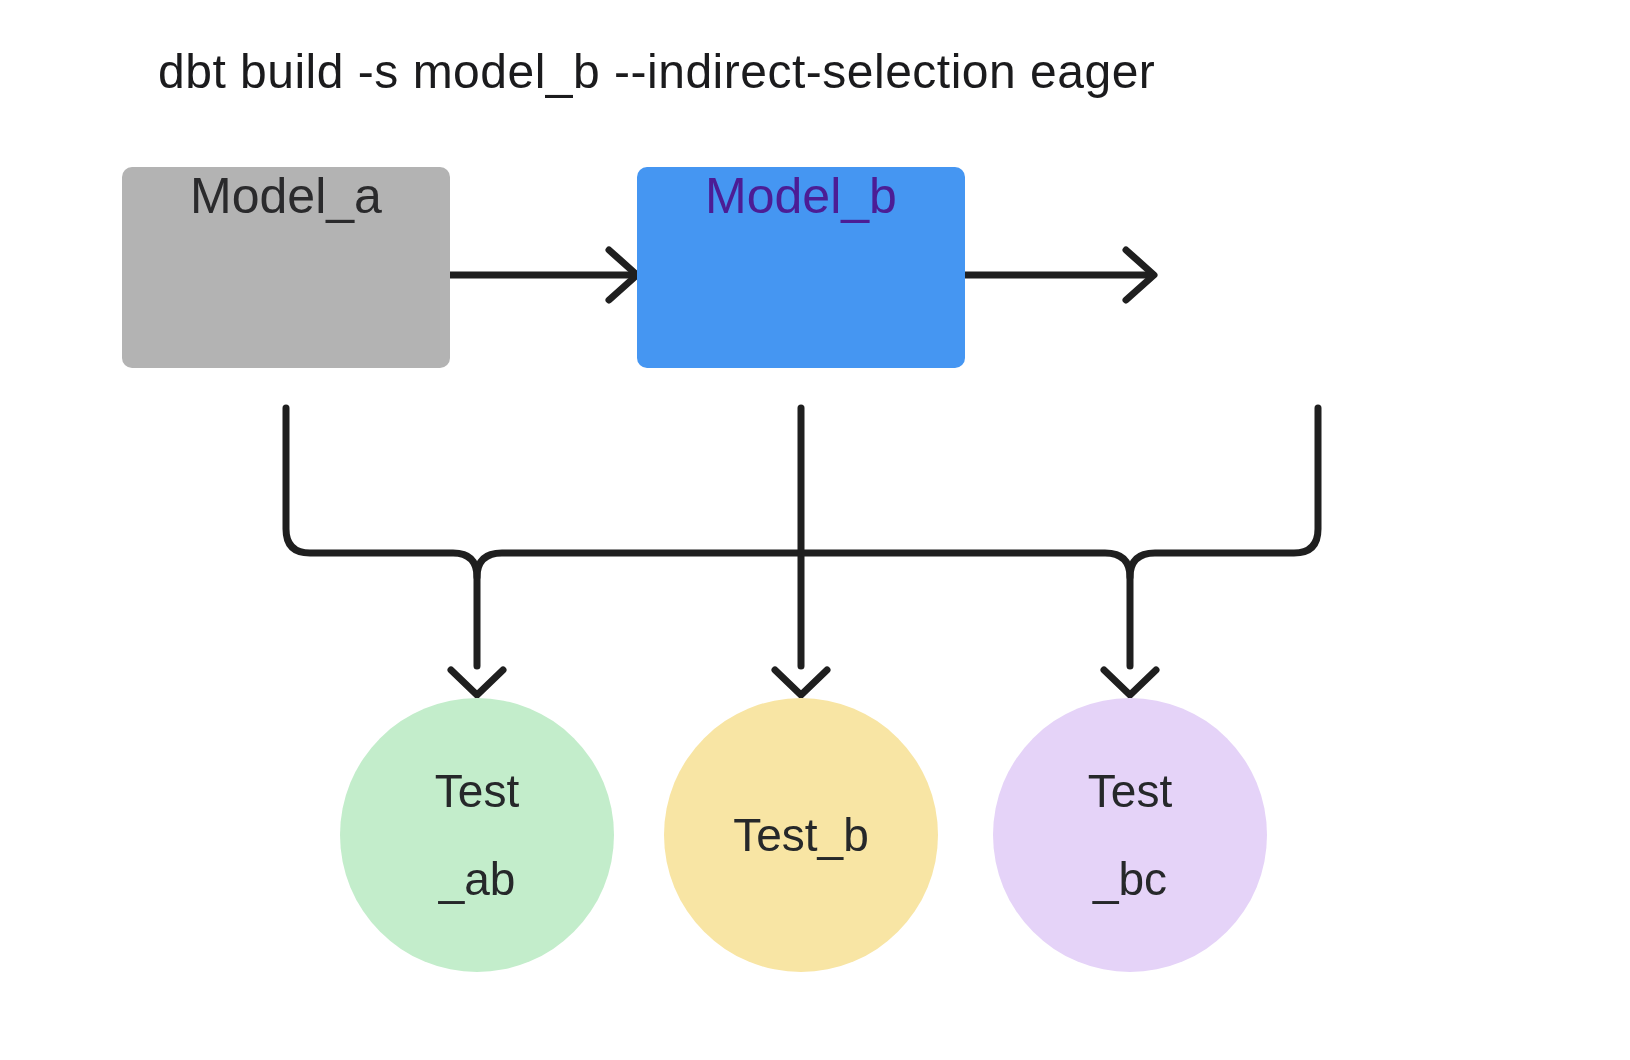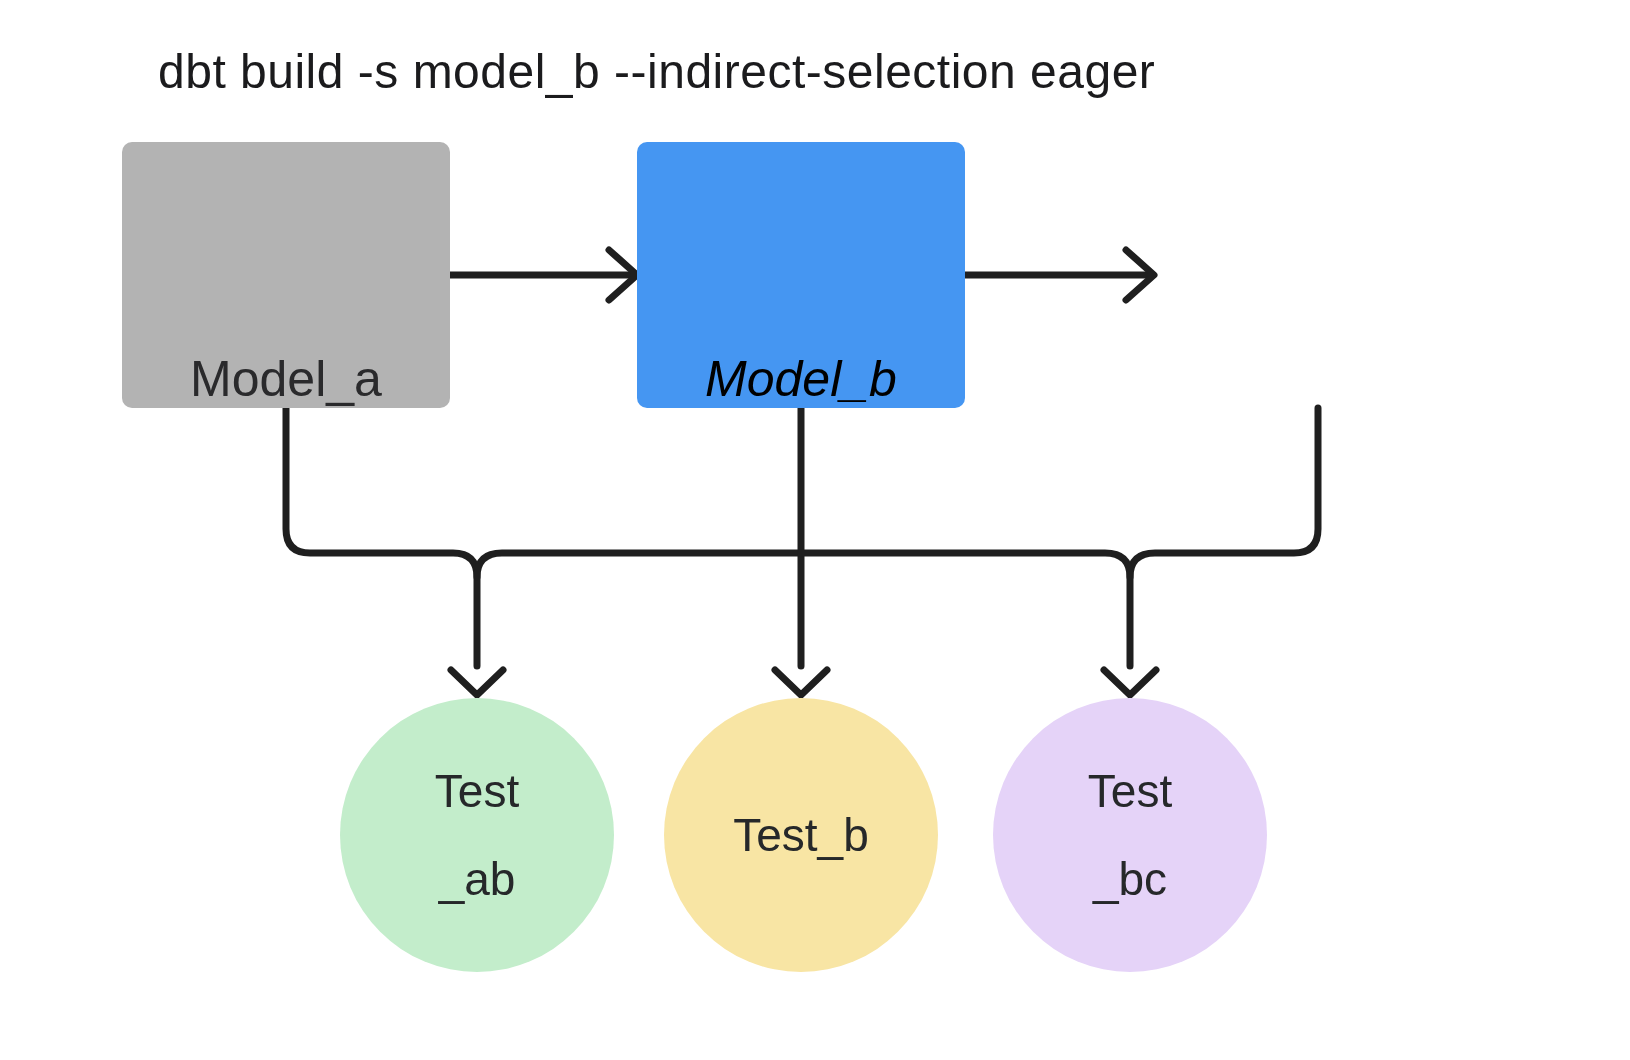--- a/index.html
+++ b/index.html
@@ -36,32 +36,32 @@
   .wires path, .wires polyline {
     fill: none;
     stroke: var(--line-color, #1f1f1f);
     stroke-width: 7;
     stroke-linecap: round;
     stroke-linejoin: round;
   }
   .node-box {
     position: absolute;
     width: 328px;
-    height: 266px;
+    height: 201px;
     border-radius: 10px;
     display: flex;
-    align-items: flex-end;
+    align-items: flex-start;
     justify-content: center;
     font-size: 50px;
     font-weight: 400;
     color: #2a2a2c;
+    margin-top: 25px;
   }
   .node-box.selected {
-    color: #000000;
-    font-style: italic;
+    color: #4c1d95;
   }
   #box-model-a { left: 122px; top: 142px; }
   #box-model-b { left: 637px; top: 142px; }
   #box-model-c { left: 1154px; top: 142px; }
   .node-circle {
     position: absolute;
     width: 274px;
     height: 274px;
     border-radius: 50%;
     display: flex;

